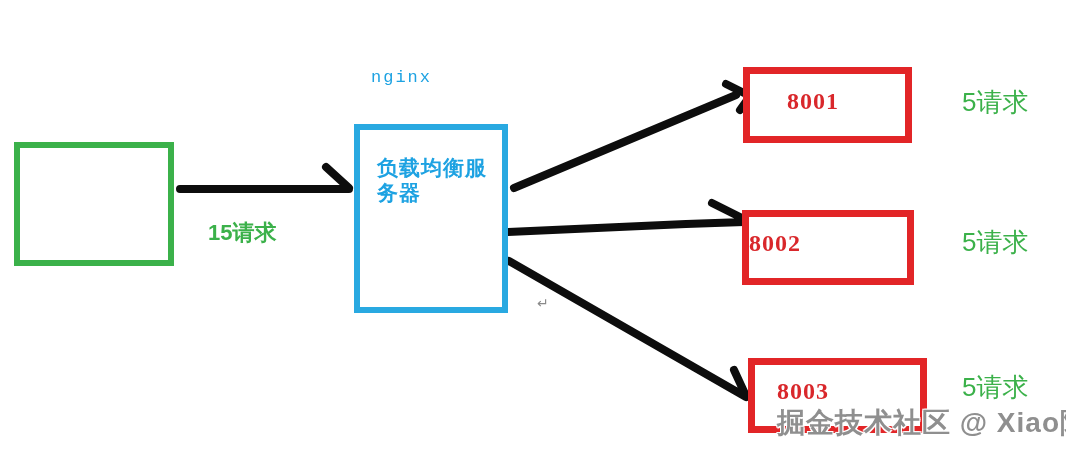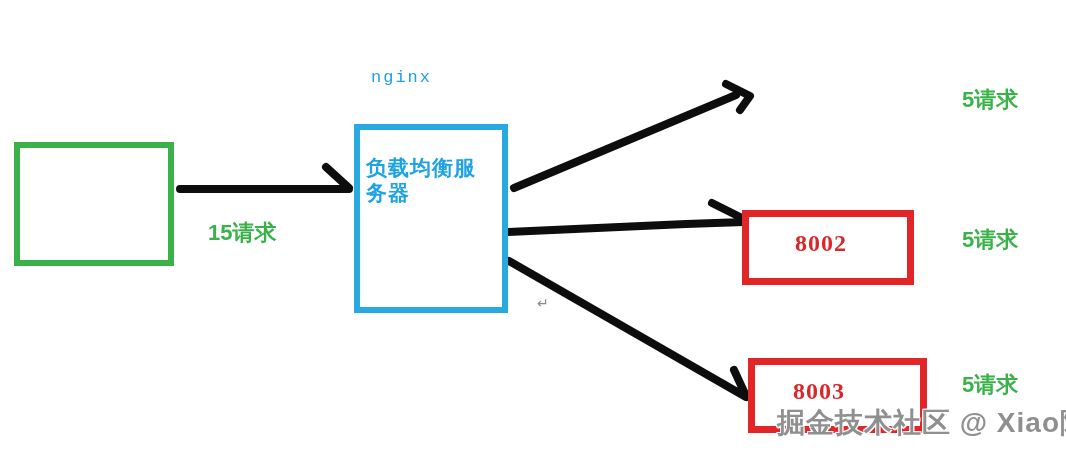--- a/index.html
+++ b/index.html
@@ -30,21 +30,21 @@
   .client-label{
     left:48px;top:175px;
     color:var(--green);font-weight:bold;font-size:23px;
     letter-spacing:1px;
   }
   .lb-box{
     left:354px;top:124px;width:154px;height:189px;
     border:6px solid var(--blue);
   }
   .lb-label{
-    left:366px;top:155px;width:112px;
+    left:377px;top:155px;width:112px;
     color:var(--blue_text);font-weight:bold;font-size:21px;
     line-height:1.2;letter-spacing:1px;
   }
   .nginx-label{
     left:371px;top:68px;
     color:var(--blue_text);font-weight:normal;font-size:17px;
     font-family:"Liberation Mono","DejaVu Sans Mono",monospace;
     letter-spacing:2px;
   }
   .req15-label{
@@ -58,25 +58,25 @@
   .server-box .port{
     color:var(--red_text);
     font-family:"Liberation Serif","DejaVu Serif",serif;
     font-weight:bold;font-size:24px;
     letter-spacing:1px;
     margin-top:-8px;
   }
   .server1{left:743px;top:67px;width:169px;height:76px;}
   .server1 .port{padding-left:37px;}
   .server2{left:742px;top:210px;width:172px;height:75px;}
-  .server2 .port{padding-left:46px;}
+  .server2 .port{}
   .server3{left:748px;top:358px;width:179px;height:75px;}
-  .server3 .port{padding-left:38px;text-align:center;}
+  .server3 .port{padding-left:22px;text-align:center;}
   .req5-label{
-    color:var(--green);font-weight:bold;font-size:22px;
+    color:var(--green);font-weight:normal;font-size:26px;
   }
   .req5-1{left:962px;top:85px;}
   .req5-2{left:962px;top:225px;}
   .req5-3{left:962px;top:370px;}
 
   
   .arrows{left:0;top:0;width:1066px;height:453px;pointer-events:none;}
   .arrows path{
     fill:none;stroke:var(--arrow);
     stroke-width:8;stroke-linecap:round;stroke-linejoin:round;
@@ -118,20 +118,23 @@
 
   <div class="abs req15-label">15请求</div>
 
   <div class="abs nginx-label">nginx</div>
 
   <div class="abs node lb-box"></div>
   <div class="abs lb-label">负载均衡服务器</div>
 
   <div class="abs return-mark">↵</div>
 
+  <div class="abs node server-box server1">
+    <span class="port">8001</span>
+  </div>
   <div class="abs req5-label req5-1">5请求</div>
 
   <div class="abs node server-box server2">
     <span class="port">8002</span>
   </div>
   <div class="abs req5-label req5-2">5请求</div>
 
   <div class="abs node server-box server3">
     <span class="port">8003</span>
   </div>

